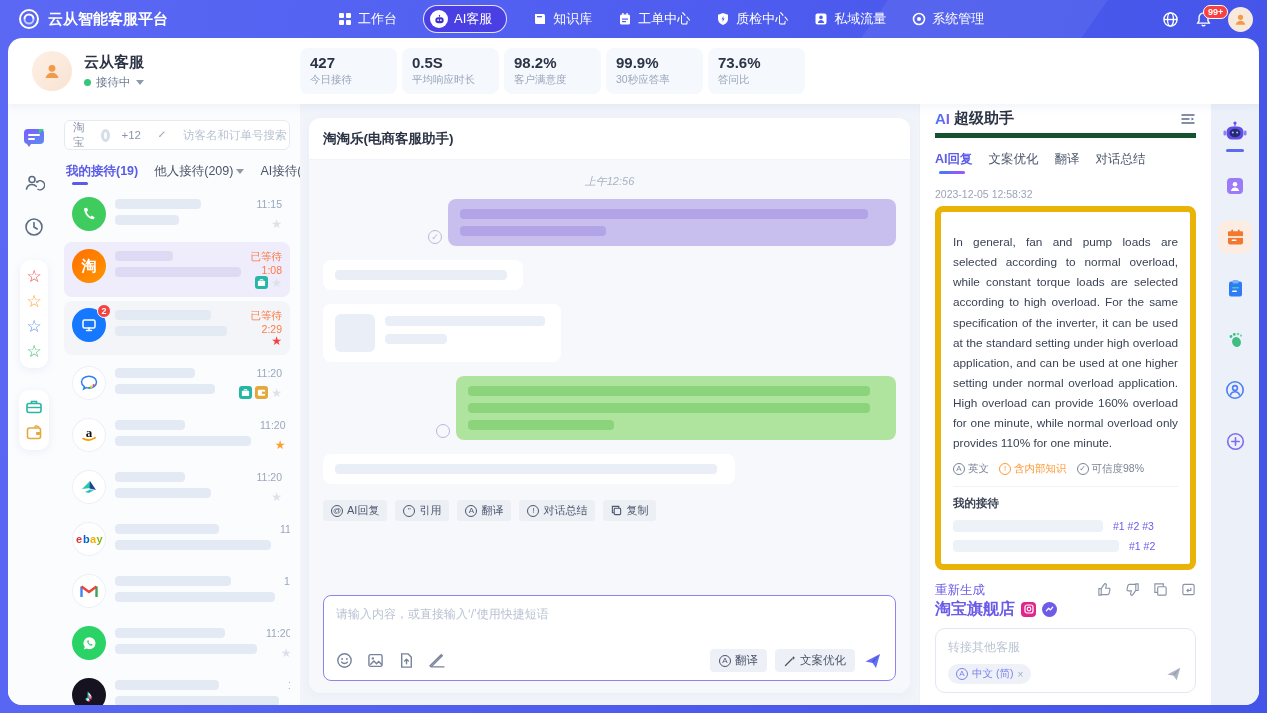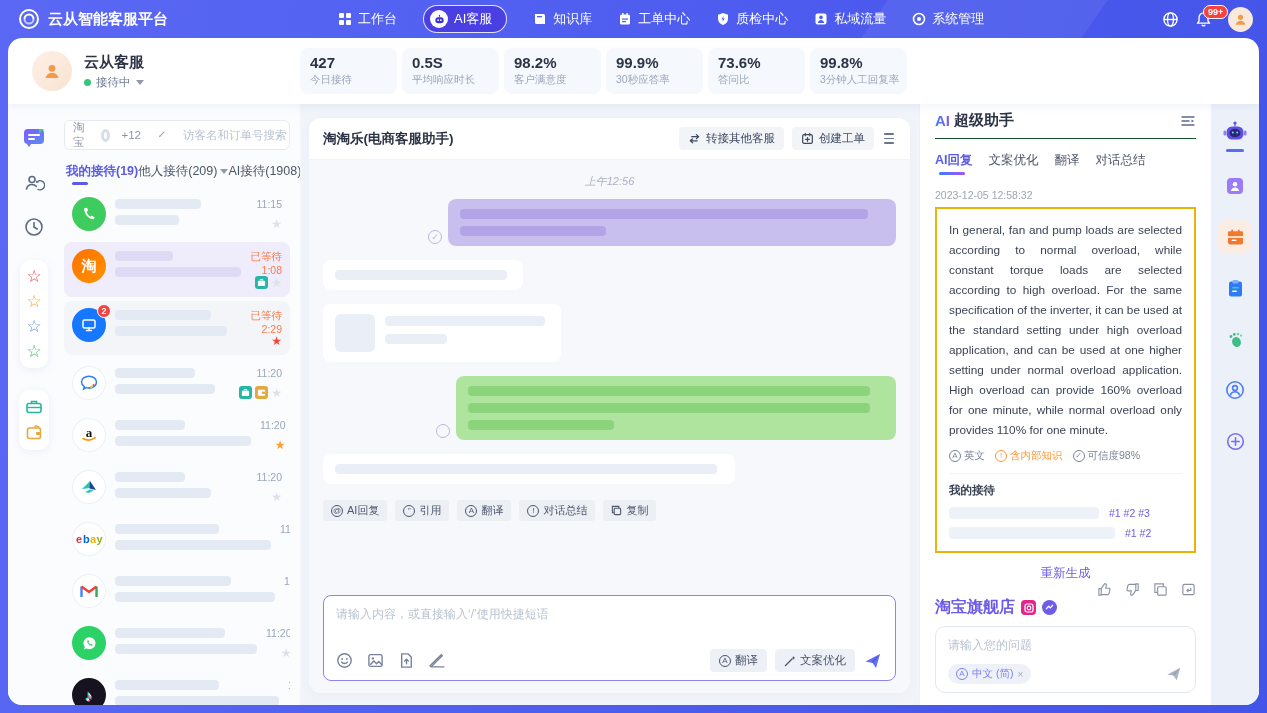--- a/index.html
+++ b/index.html
@@ -43,21 +43,21 @@
   .rail-group { background:#fff; border-radius:10px; box-shadow:0 2px 8px rgba(120,140,200,.12); padding:8px 6px; display:flex; flex-direction:column; gap:8px; align-items:center; }
   .star-o { font-size:17px; line-height:1; cursor:pointer; }
 
   .listcol { width:240px; background:#FBFCFE; padding:16px 10px 0 4px; display:flex; flex-direction:column; overflow:hidden; }
   .filter-box { height:30px; background:#fff; border:1px solid #E5EAF2; border-radius:6px; display:flex; align-items:center; padding:0 8px; font-size:11.5px; color:#8B96AA; gap:5px; }
   .chev { width:7px; height:7px; border-right:1.5px solid #9AA5B8; border-bottom:1.5px solid #9AA5B8; transform:rotate(45deg) translateY(-2px); display:inline-block; }
   .vdiv { width:1px; height:16px; background:#E3E8F0; margin:0 6px; }
   .filter-box .ph { color:#B9C2D2; white-space:nowrap; }
   .chan-ic { width:13px; height:13px; border-radius:50%; background:#D7DDE8; display:inline-block; position:relative; }
   .chan-ic::after { content:""; position:absolute; inset:3px; border-radius:50%; background:#FBFCFE; }
-  .list-tabs { display:flex; align-items:flex-start; gap:0; margin:13px 2px 10px; font-size:12.5px; color:#4B5569; white-space:nowrap; }
+  .list-tabs { display:flex; align-items:flex-start; gap:16px; margin:13px 2px 10px; font-size:12.5px; color:#4B5569; white-space:nowrap; }
   .list-tabs .t { cursor:pointer; display:flex; align-items:center; gap:3px; }
   .list-tabs .t.on { color:#5B5BE6; font-weight:bold; position:relative; }
   .list-tabs .t.on::after { content:""; position:absolute; left:6px; bottom:-5px; width:16px; height:3px; border-radius:2px; background:#5B5BE6; }
   .rows { flex:1; overflow:hidden; display:flex; flex-direction:column; gap:4px; }
   .crow { display:flex; padding:7px 8px; border-radius:8px; gap:9px; cursor:pointer; }
   .crow.sel { background:#EFECFB; }
   .crow.wait2 { background:#F3F5F9; }
   .av { width:34px; height:34px; border-radius:50%; flex:none; display:flex; align-items:center; justify-content:center; position:relative; }
   .av-light { background:#fff; box-shadow:0 0 0 1px #ECF0F6 inset; }
   .av .zh { color:#fff; font-size:15px; font-weight:bold; font-style:normal; }
@@ -96,40 +96,40 @@
   .qa { display:flex; align-items:center; gap:4px; background:#ECEFF4; border-radius:3px; padding:3px 8px; font-size:11px; color:#4E5870; cursor:pointer; }
   .circ { width:12px; height:12px; border:1px solid currentColor; border-radius:50%; font-size:8px; line-height:1; display:inline-flex; align-items:center; justify-content:center; font-style:normal; }
   .composer { margin-top:auto; background:#fff; border:1.5px solid #8F83F2; border-radius:8px; height:86px; padding:10px 12px 8px; display:flex; flex-direction:column; }
   .composer .ph { font-size:12px; color:#B9C2D2; }
   .comp-bottom { margin-top:auto; display:flex; align-items:center; gap:14px; }
   .comp-right { margin-left:auto; display:flex; align-items:center; gap:8px; }
   .cbtn { display:flex; align-items:center; gap:4px; background:#EDF0F6; border-radius:4px; padding:4px 9px; font-size:11.5px; color:#4A5468; cursor:pointer; }
 
   
   .aipanel { width:292px; background:#fff; border-left:1px solid #EEF1F6; display:flex; flex-direction:column; padding:0 15px; }
-  .ai-head { height:44px; display:flex; align-items:center; border-bottom:1px solid #14532d; }
+  .ai-head { height:44px; display:flex; align-items:center; border-bottom:5px solid #14532d; }
   .ai-title-pre { font-size:15px; font-weight:bold; background:linear-gradient(90deg,#3E7BFA,#7E5BF5); -webkit-background-clip:text; background-clip:text; color:transparent; margin-right:4px; }
   .ai-title { font-size:15px; font-weight:bold; color:#2B3345; }
   .ai-tabs { display:flex; gap:16px; font-size:12.5px; color:#4B5569; margin:13px 0 12px; }
   .ai-tabs .t { cursor:pointer; }
   .ai-tabs .t.on { color:#5B5BE6; font-weight:bold; position:relative; }
   .ai-tabs .t.on::after { content:""; position:absolute; left:4px; bottom:-6px; width:26px; height:3px; border-radius:2px; background:linear-gradient(90deg,#3E7BFA,#A554F8); }
   .qbubble { background:#A9E28F; border-radius:3px 8px 8px 8px; padding:8px 10px; font-size:12px; line-height:1.55; color:#253321; }
   .ts { font-size:10.5px; color:#9AA5B6; margin:8px 0 6px; }
-  .acard { border:2px solid #eab308; border-radius:0; padding:11px 12px 10px; }
+  .acard { border:6px solid #eab308; border-radius:8px; padding:20px 12px 10px; }
   .ans { font-size:11.8px; line-height:1.7; color:#3A4354; text-align:justify; }
   .tagrow { display:flex; align-items:center; gap:10px; margin-top:9px; font-size:10.5px; color:#7A8496; }
   .tag { display:flex; align-items:center; gap:3px; }
   .tag.orange { color:#FF9833; }
   .acard hr { border:none; border-top:1px solid #F0F2F6; margin:10px 0 9px; }
   .cit-title { font-size:11.5px; font-weight:bold; color:#3A4354; margin-bottom:9px; }
   .citrow { display:flex; align-items:center; margin-bottom:8px; }
   .citrow .sk { height:12px; background:#EDF1F8; }
   .citrow .links { font-size:10.5px; color:#6A5BE8; margin-left:10px; white-space:nowrap; cursor:pointer; }
-  .regen-row { display:flex; align-items:center; margin-top:12px;flex-direction:column; }
+  .regen-row { display:flex; align-items:flex-start; margin-top:12px; }
   .regen { font-size:12.5px; color:#6A5BE8; cursor:pointer; }
   .fb { margin-left:auto; display:flex; gap:13px; color:#8A93A5; }
   .fb svg { cursor:pointer; }
   .shoprow { margin-top:auto; display:flex; align-items:center; gap:6px; padding-bottom:8px; }
   .shop { font-size:16px; font-weight:bold; color:#6A5BE8; }
   .sq { width:15px; height:15px; border-radius:4px; display:inline-flex; align-items:center; justify-content:center; }
   .askbox { border:1px solid #E3E7F0; border-radius:10px; height:80px; margin-bottom:14px; padding:10px 12px 8px; display:flex; flex-direction:column; }
   .askbox .ph { font-size:12px; color:#B9C2D2; }
   .ask-bottom { margin-top:auto; display:flex; align-items:center; }
   .langchip { display:flex; align-items:center; gap:4px; background:#EEF1F7; border-radius:999px; padding:3px 8px; font-size:10.5px; color:#7C82EE; cursor:pointer; }
@@ -273,24 +273,20 @@
           <b>98.2%</b>
           <span>客户满意度</span>
         </div>
       <div class="stat">
           <b>99.9%</b>
           <span>30秒应答率</span>
         </div>
       <div class="stat">
           <b>73.6%</b>
           <span>答问比</span>
-        </div>
-      <div class="stat">
-          <b>99.8%</b>
-          <span>3分钟人工回复率</span>
         </div>
     </div>
   </div>
 
   <div class="content">
 
     <div class="rail-l">
       <span>
         <svg width="24" height="24" viewBox="0 0 24 24">
             <defs>
@@ -570,41 +566,20 @@
             </span>
         </div>
 
       </div>
     </div>
 
     <div class="center">
       <div class="chatcard">
         <div class="chat-head">
           <span class="chat-title">淘淘乐(电商客服助手)</span>
-          <span class="chat-actions">
-            <span class="hbtn">
-              <svg width="13" height="13" viewBox="0 0 14 14">
-                  <path d="M4 5h7M9 2.8L11.5 5 9 7.2" fill="none" stroke="#3E4960" stroke-width="1.3" stroke-linecap="round" stroke-linejoin="round"></path>
-                  <path d="M10 9.5H3M5 7.3L2.5 9.5 5 11.7" fill="none" stroke="#3E4960" stroke-width="1.3" stroke-linecap="round" stroke-linejoin="round"></path>
-                </svg>
-              <span>转接其他客服</span>
-            </span>
-            <span class="hbtn">
-              <svg width="13" height="13" viewBox="0 0 14 14">
-                  <rect x="1.8" y="2.8" width="10.4" height="9.4" rx="1.5" fill="none" stroke="#3E4960" stroke-width="1.3"></rect>
-                  <path d="M4.6 1.5v2.6M9.4 1.5v2.6M5 8h4M7 6v4" stroke="#3E4960" stroke-width="1.3" stroke-linecap="round"></path>
-                </svg>
-              <span>创建工单</span>
-            </span>
-            <span class="burger">
-                <i></i>
-                <i></i>
-                <i></i>
-              </span>
-          </span>
         </div>
 
         <div class="msgs">
           <div class="tdiv">上午12:56</div>
 
           <div class="msg right">
             <span class="ck">✓</span>
             <span class="bubble bub-purple">
               <span class="sk" style="width:408px"></span>
               <span class="sk" style="width:146px"></span>
@@ -802,21 +777,21 @@
               <circle cx="5" cy="5" r="1.8" fill="none" stroke="#fff" stroke-width="1.2"></circle>
             </svg>
           </span>
         <span class="sq" style="background:#6C5CE7;border-radius:50%">
             <svg width="9" height="9" viewBox="0 0 10 10">
               <path d="M1.5 6.5L4 3.5l2 2 2.5-3" fill="none" stroke="#fff" stroke-width="1.4" stroke-linecap="round" stroke-linejoin="round"></path>
             </svg>
           </span>
       </div>
       <div class="askbox">
-        <span class="ph">请输入您的问题</span>
+        <span class="ph">转接其他客服</span>
         <div class="ask-bottom">
           <span class="langchip">
             <i class="circ">A</i>
             <span>中文 (简)</span>
             <span class="x">×</span>
           </span>
           <span style="margin-left:auto">
             <svg width="18" height="18" viewBox="0 0 20 20">
                 <path d="M2.5 10.5L17 3l-4 14-3.4-5z" fill="#ACB4C4"></path>
                 <path d="M9.6 12L17 3l-7.4 7z" fill="#8E97AA"></path>

